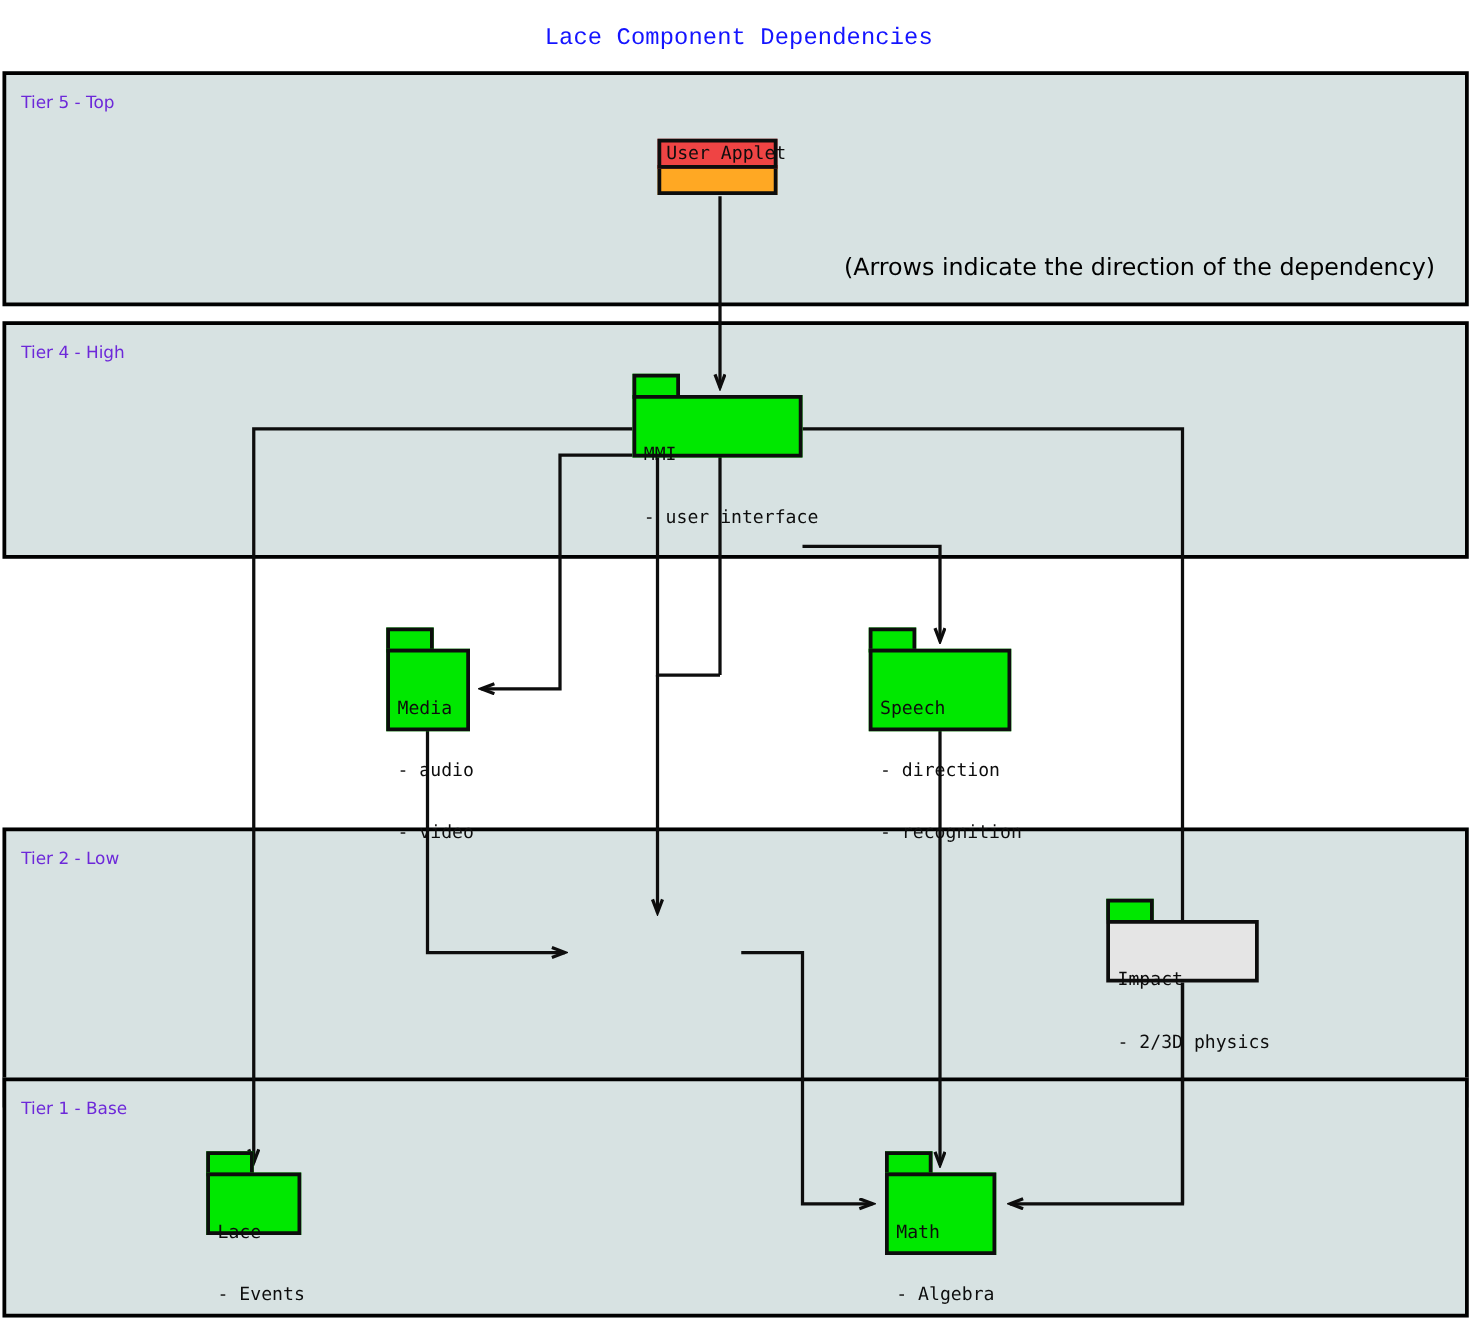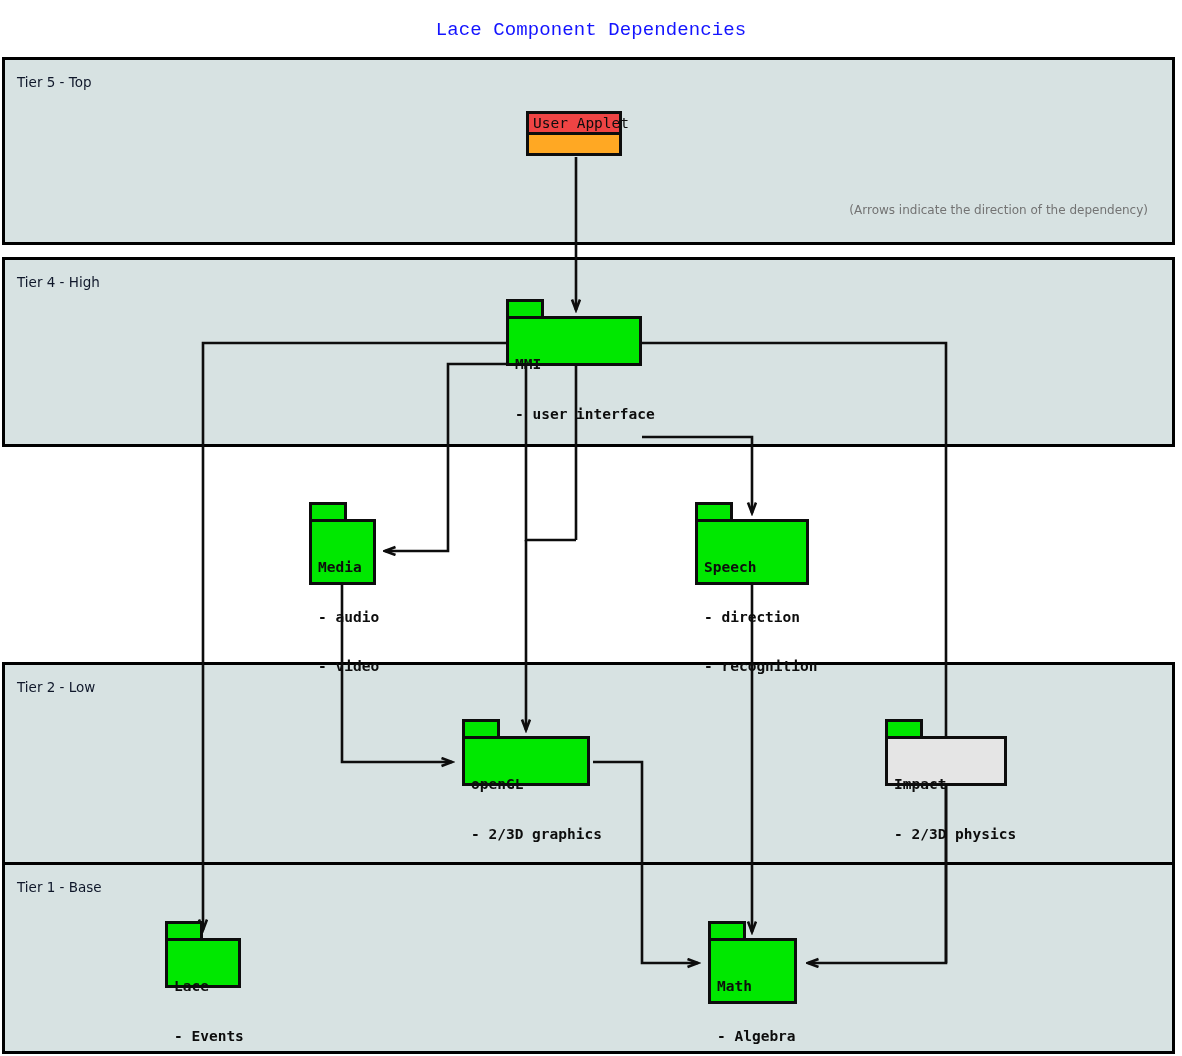--- a/index.html
+++ b/index.html
@@ -32,31 +32,31 @@
     width: 1173px;
     background: #d7e2e2;
     border: 3px solid #000000;
     box-sizing: border-box;
   }
   .tier-label {
     position: absolute;
     left: 12px;
     top: 14px;
     font-size: 13.5px;
-    color: #0f172a;
+    color: #6d28d9;
     font-family: "DejaVu Sans", sans-serif;
     white-space: nowrap;
     text-align: right;
   }
   .tier-note {
     position: absolute;
     right: 24px;
     top: 143px;
-    font-size: 12px;
-    color: #737373;
+    font-size: 19px;
+    color: #000000;
     font-family: "DejaVu Sans", sans-serif;
     white-space: nowrap;
   }
   
   #connectors {
     position: absolute;
     left: 0;
     top: 0;
     width: 1182px;
     height: 1056px;
@@ -82,21 +82,20 @@
     top: 17px;
     background: #00e800;
     border: 3px solid #0d0d0d;
     box-sizing: border-box;
     padding: 4px 5px 5px 6px;
     font-family: "DejaVu Sans Mono", monospace;
     font-size: 14.5px;
     line-height: 16.5px;
     color: #0d0d0d;
     white-space: pre;
-    font-weight: bold;
   }
   .pkg .line { display: block; }
   
   .applet {
     position: absolute;
   }
   .applet .cap {
     position: absolute;
     left: 0;
     top: 0;
@@ -196,27 +195,20 @@
 
   <div class="pkg" id="cmp-speech" style="left: 695px; top: 502px; width: 114px; height: 66px;">
     <div class="tab" style="width: 38px; height: 20px; background: rgb(0, 232, 0);"></div>
     <div class="body" style="width: 114px; height: 66px; background: rgb(0, 232, 0);">
       <span class="line">Speech</span>
       <span class="line">- direction</span>
       <span class="line">- recognition</span>
     </div>
   </div>
 
-  <div class="pkg" id="cmp-opengl" style="left: 462px; top: 719px; width: 128px; height: 50px;">
-    <div class="tab" style="width: 38px; height: 20px; background: rgb(0, 232, 0);"></div>
-    <div class="body" style="width: 128px; height: 50px; background: rgb(0, 232, 0);">
-      <span class="line">openGL</span>
-      <span class="line">- 2/3D graphics</span>
-    </div>
-  </div>
 
   <div class="pkg" id="cmp-impact" style="left: 885px; top: 719px; width: 122px; height: 50px;">
     <div class="tab" style="width: 38px; height: 20px; background: rgb(0, 232, 0);"></div>
     <div class="body" style="width: 122px; height: 50px; background: #e5e5e5;">
       <span class="line">Impact</span>
       <span class="line">- 2/3D physics</span>
     </div>
   </div>
 
   <div class="pkg" id="cmp-lace" style="left: 165px; top: 921px; width: 76px; height: 50px;">

